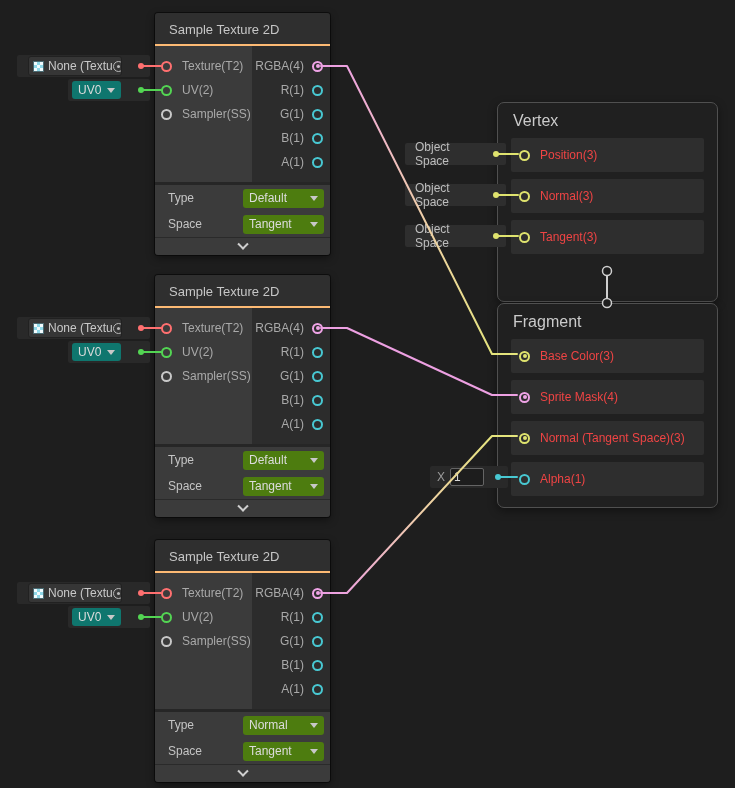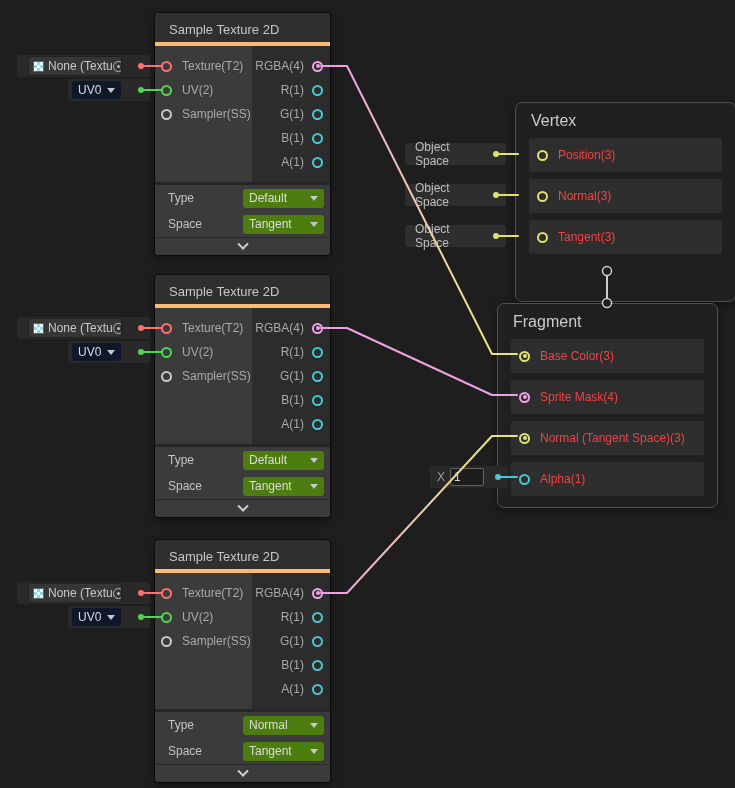--- a/index.html
+++ b/index.html
@@ -14,21 +14,21 @@
   .port{flex:0 0 auto;width:11px;height:11px;border-radius:50%;border:2px solid currentColor;position:relative;background:transparent;}
   .port.filled::after{content:"";position:absolute;inset:1.5px;border-radius:50%;background:currentColor;}
   .dot{flex:0 0 auto;width:6px;height:6px;border-radius:50%;background:currentColor;}
   .c-red{color:#FF7070;} .c-green{color:#53D553;} .c-cyan{color:#48C8D2;}
   .c-pink{color:#EFA3E6;} .c-yellow{color:#DFE36E;} .c-gray{color:#C8C8C8;}
 
   
   .snode{position:absolute;width:175px;border-radius:3px;overflow:hidden;
          box-shadow:0 0 0 1px rgba(0,0,0,.5),0 3px 8px rgba(0,0,0,.45);}
   .snode-header{height:33px;line-height:33px;background:#2F2F2F;color:#C6C6C6;font-size:13px;
-                padding-left:14px;border-bottom:4px solid #fdba74;}
+                padding-left:14px;border-bottom:2px solid #fdba74;}
   .snode-body{display:flex;height:136px;}
   .col-in{width:97px;background:#3B3B3B;padding-top:8px;}
   .col-out{width:78px;background:#2C2C2C;padding-top:8px;}
   .prow{display:flex;align-items:center;height:24px;padding-left:6px;}
   .prow .plabel{margin-left:10px;font-size:12px;color:#A9A9A9;white-space:nowrap;}
   .prow.out{justify-content:flex-end;padding-right:7px;padding-left:0;}
   .prow.out .plabel{margin:0 8px 0 0;}
   .snode-controls{background:#3B3B3B;border-top:3px solid #262626;padding:0;}
   .crow{display:flex;align-items:center;justify-content:space-between;height:26px;padding:0 6px 0 13px;gap:8px;}
   .clabel{font-size:12px;color:#C4C4C4;}
@@ -48,21 +48,21 @@
              display:flex;align-items:center;padding-left:4px;overflow:hidden;}
   .checker{width:11px;height:11px;flex:0 0 auto;border:1px solid #4A6A72;
            background:conic-gradient(#8FD8E8 90deg,#F2FBFD 90deg 180deg,#8FD8E8 180deg 270deg,#F2FBFD 270deg);
            background-size:6px 6px;}
   .obj-text{font-size:12px;color:#C9C9C9;margin-left:4px;white-space:nowrap;flex:1 1 auto;}
   .obj-picker{flex:0 0 auto;width:11px;height:11px;border:1px solid #B8B8B8;border-radius:50%;
               position:relative;margin-right:3px;}
   .obj-picker::after{content:"";position:absolute;inset:3px;border-radius:50%;background:#B8B8B8;}
   .panel .dot{margin-left:auto;}
   .uv-panel{width:82px;height:22px;padding:0 6px 0 4px;}
-  .mini-dd{height:18px;background:#0f172a;border-radius:3px;display:flex;align-items:center;
+  .mini-dd{height:18px;background:#0f766e;border-radius:3px;display:flex;align-items:center;
            padding:0 6px;color:#DCDCDC;font-size:12px;gap:6px;}
 
   
   .cnode{position:absolute;width:221px;background:#202020;border:1px solid #505050;border-radius:7px;
          box-shadow:0 3px 10px rgba(0,0,0,.4);}
   .cnode-title{font-size:16px;color:#CBCBCB;padding:9px 0 9px 15px;line-height:17px;}
   .crow-rect{height:34px;background:#2E2E2E;border-radius:2px;margin:0 13px 7px 13px;
              display:flex;align-items:center;padding-left:8px;}
   .crow-rect .rlabel{margin-left:10px;font-size:12px;color:#ef4444;white-space:nowrap;}
 
@@ -307,21 +307,21 @@
     <span class="dot c-red"></span>
   </div>
   <div class="panel uv-panel" style="left:68px;top:606px;">
     <div class="mini-dd">
       <span>UV0</span>
       <span class="dd-arrow"></span>
     </div>
     <span class="dot c-green"></span>
   </div>
 
-  <div class="cnode" style="left:515px;top:102px;height:200px;">
+  <div class="cnode" style="left:497px;top:102px;height:200px;">
     <div class="cnode-title">Vertex</div>
     <div class="crow-rect">
       <span class="port c-yellow"></span>
       <span class="rlabel">Position(3)</span>
     </div>
     <div class="crow-rect">
       <span class="port c-yellow"></span>
       <span class="rlabel">Normal(3)</span>
     </div>
     <div class="crow-rect">

